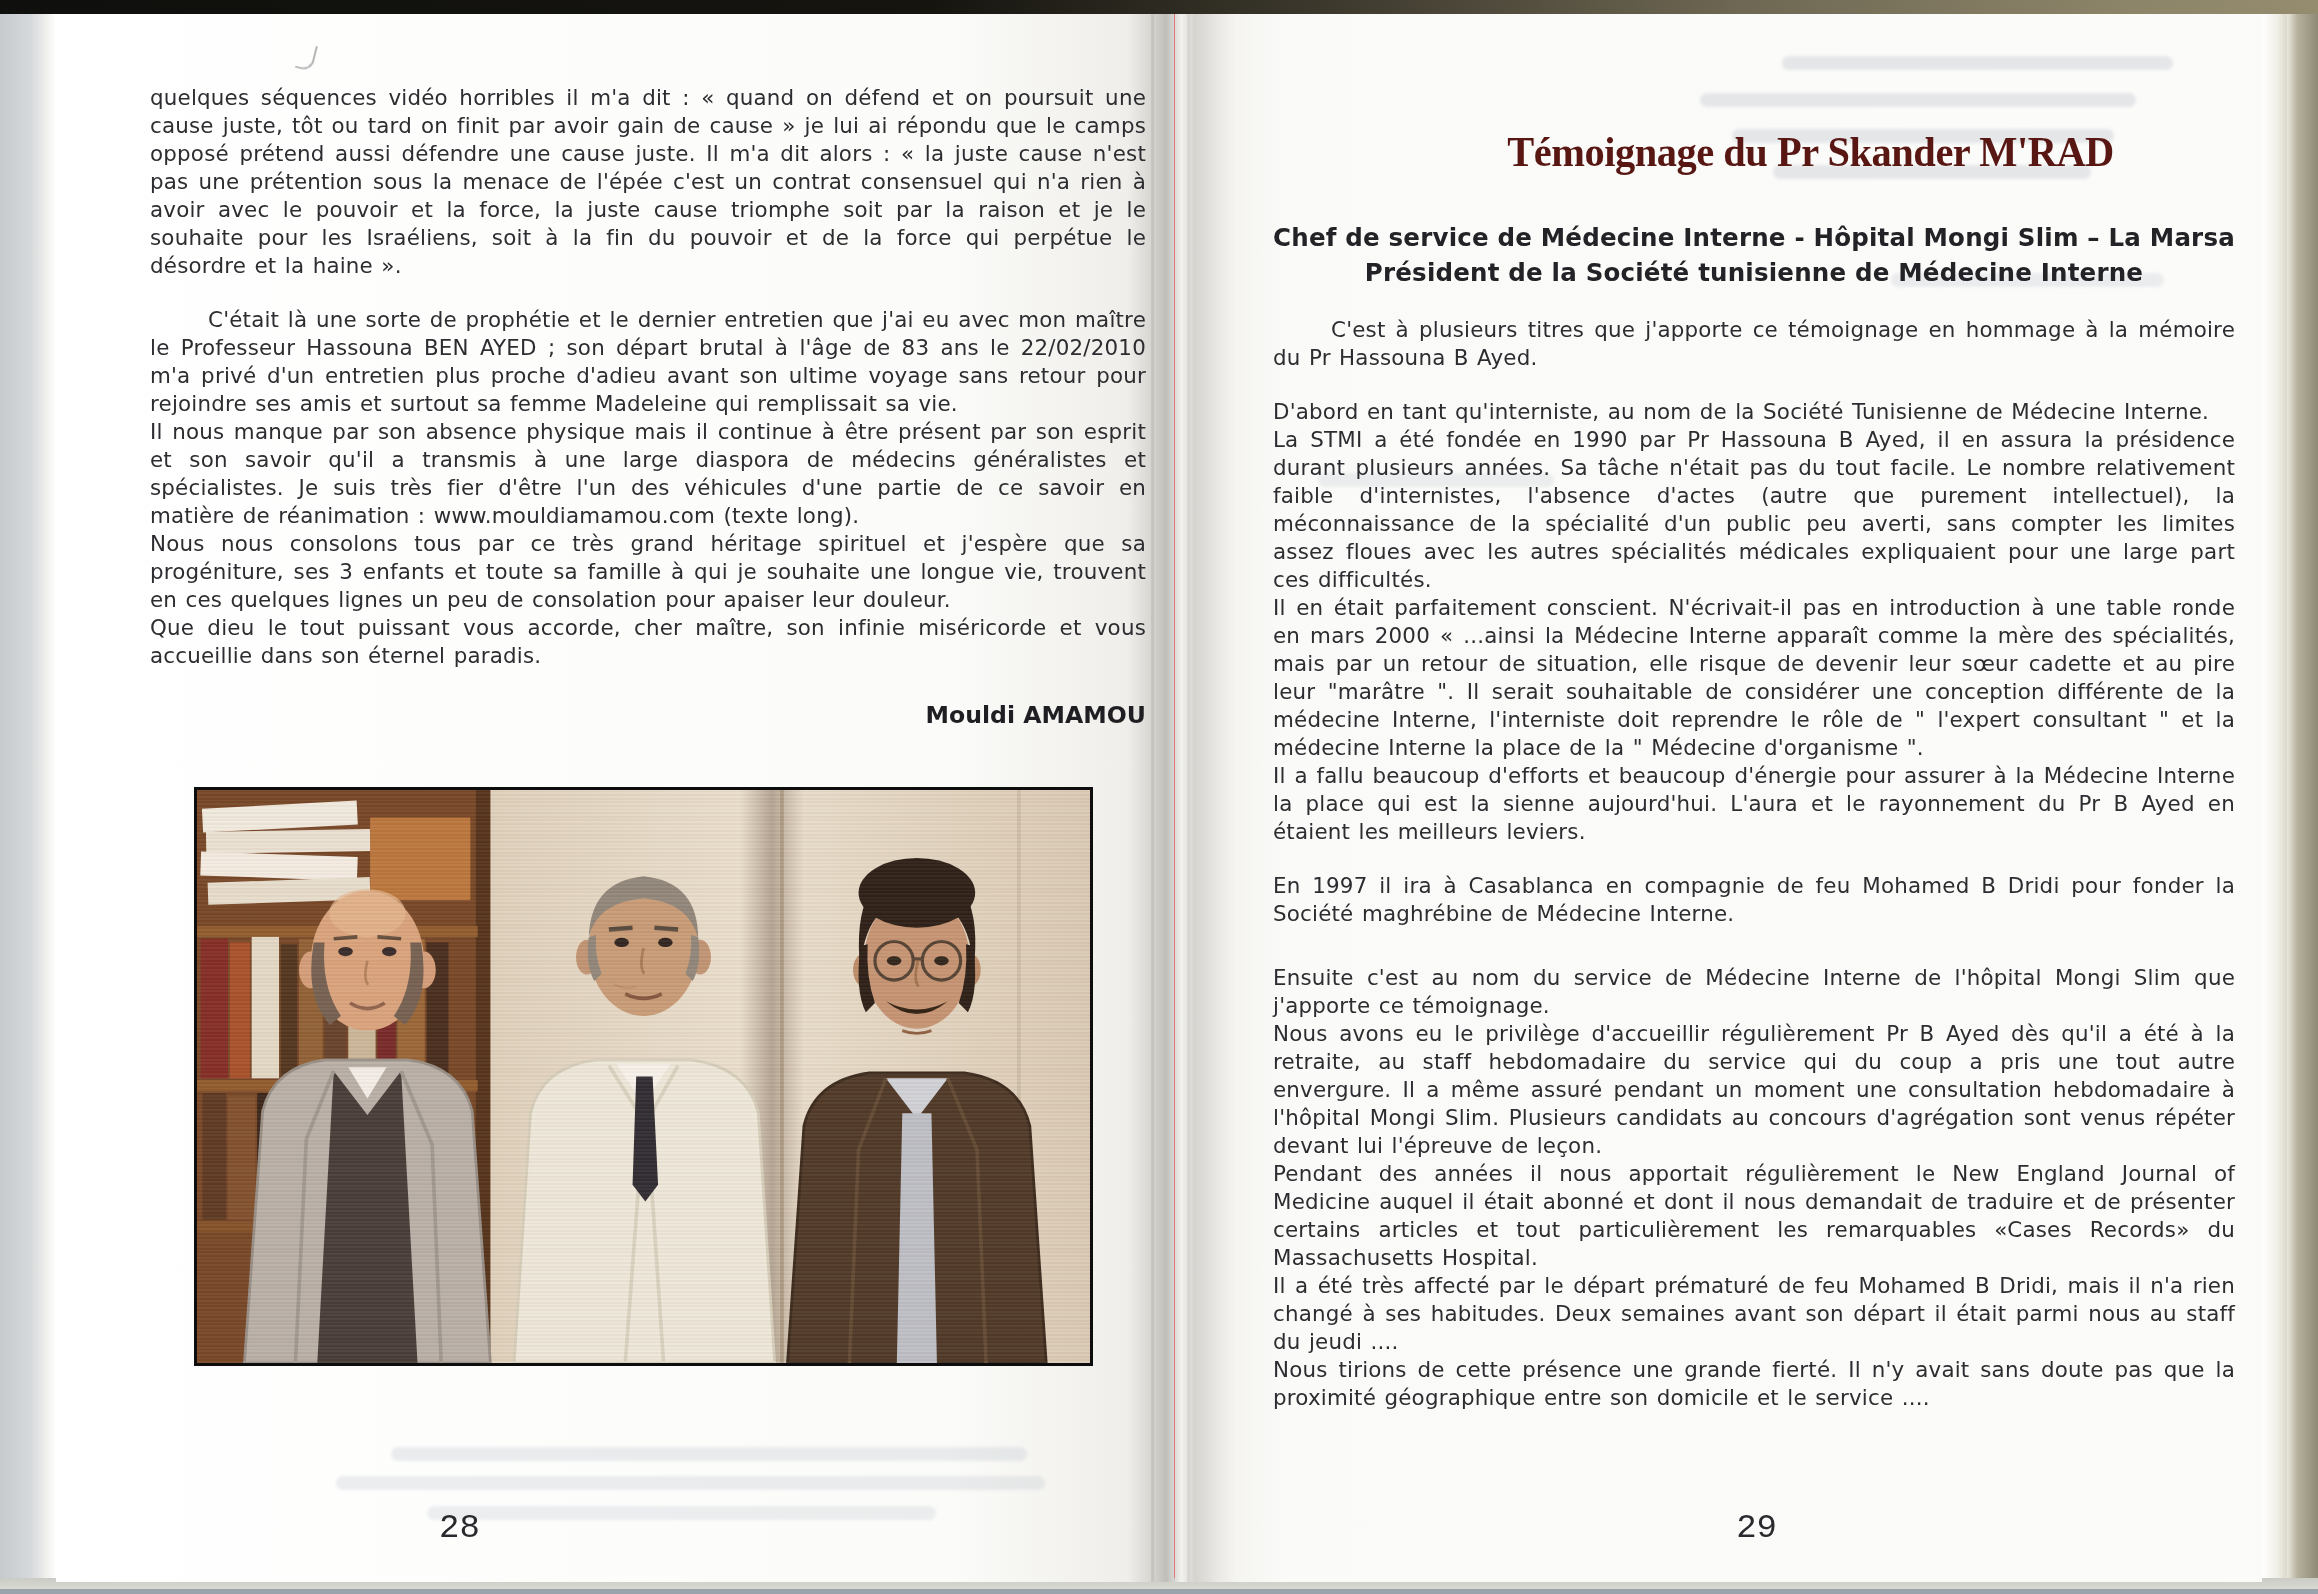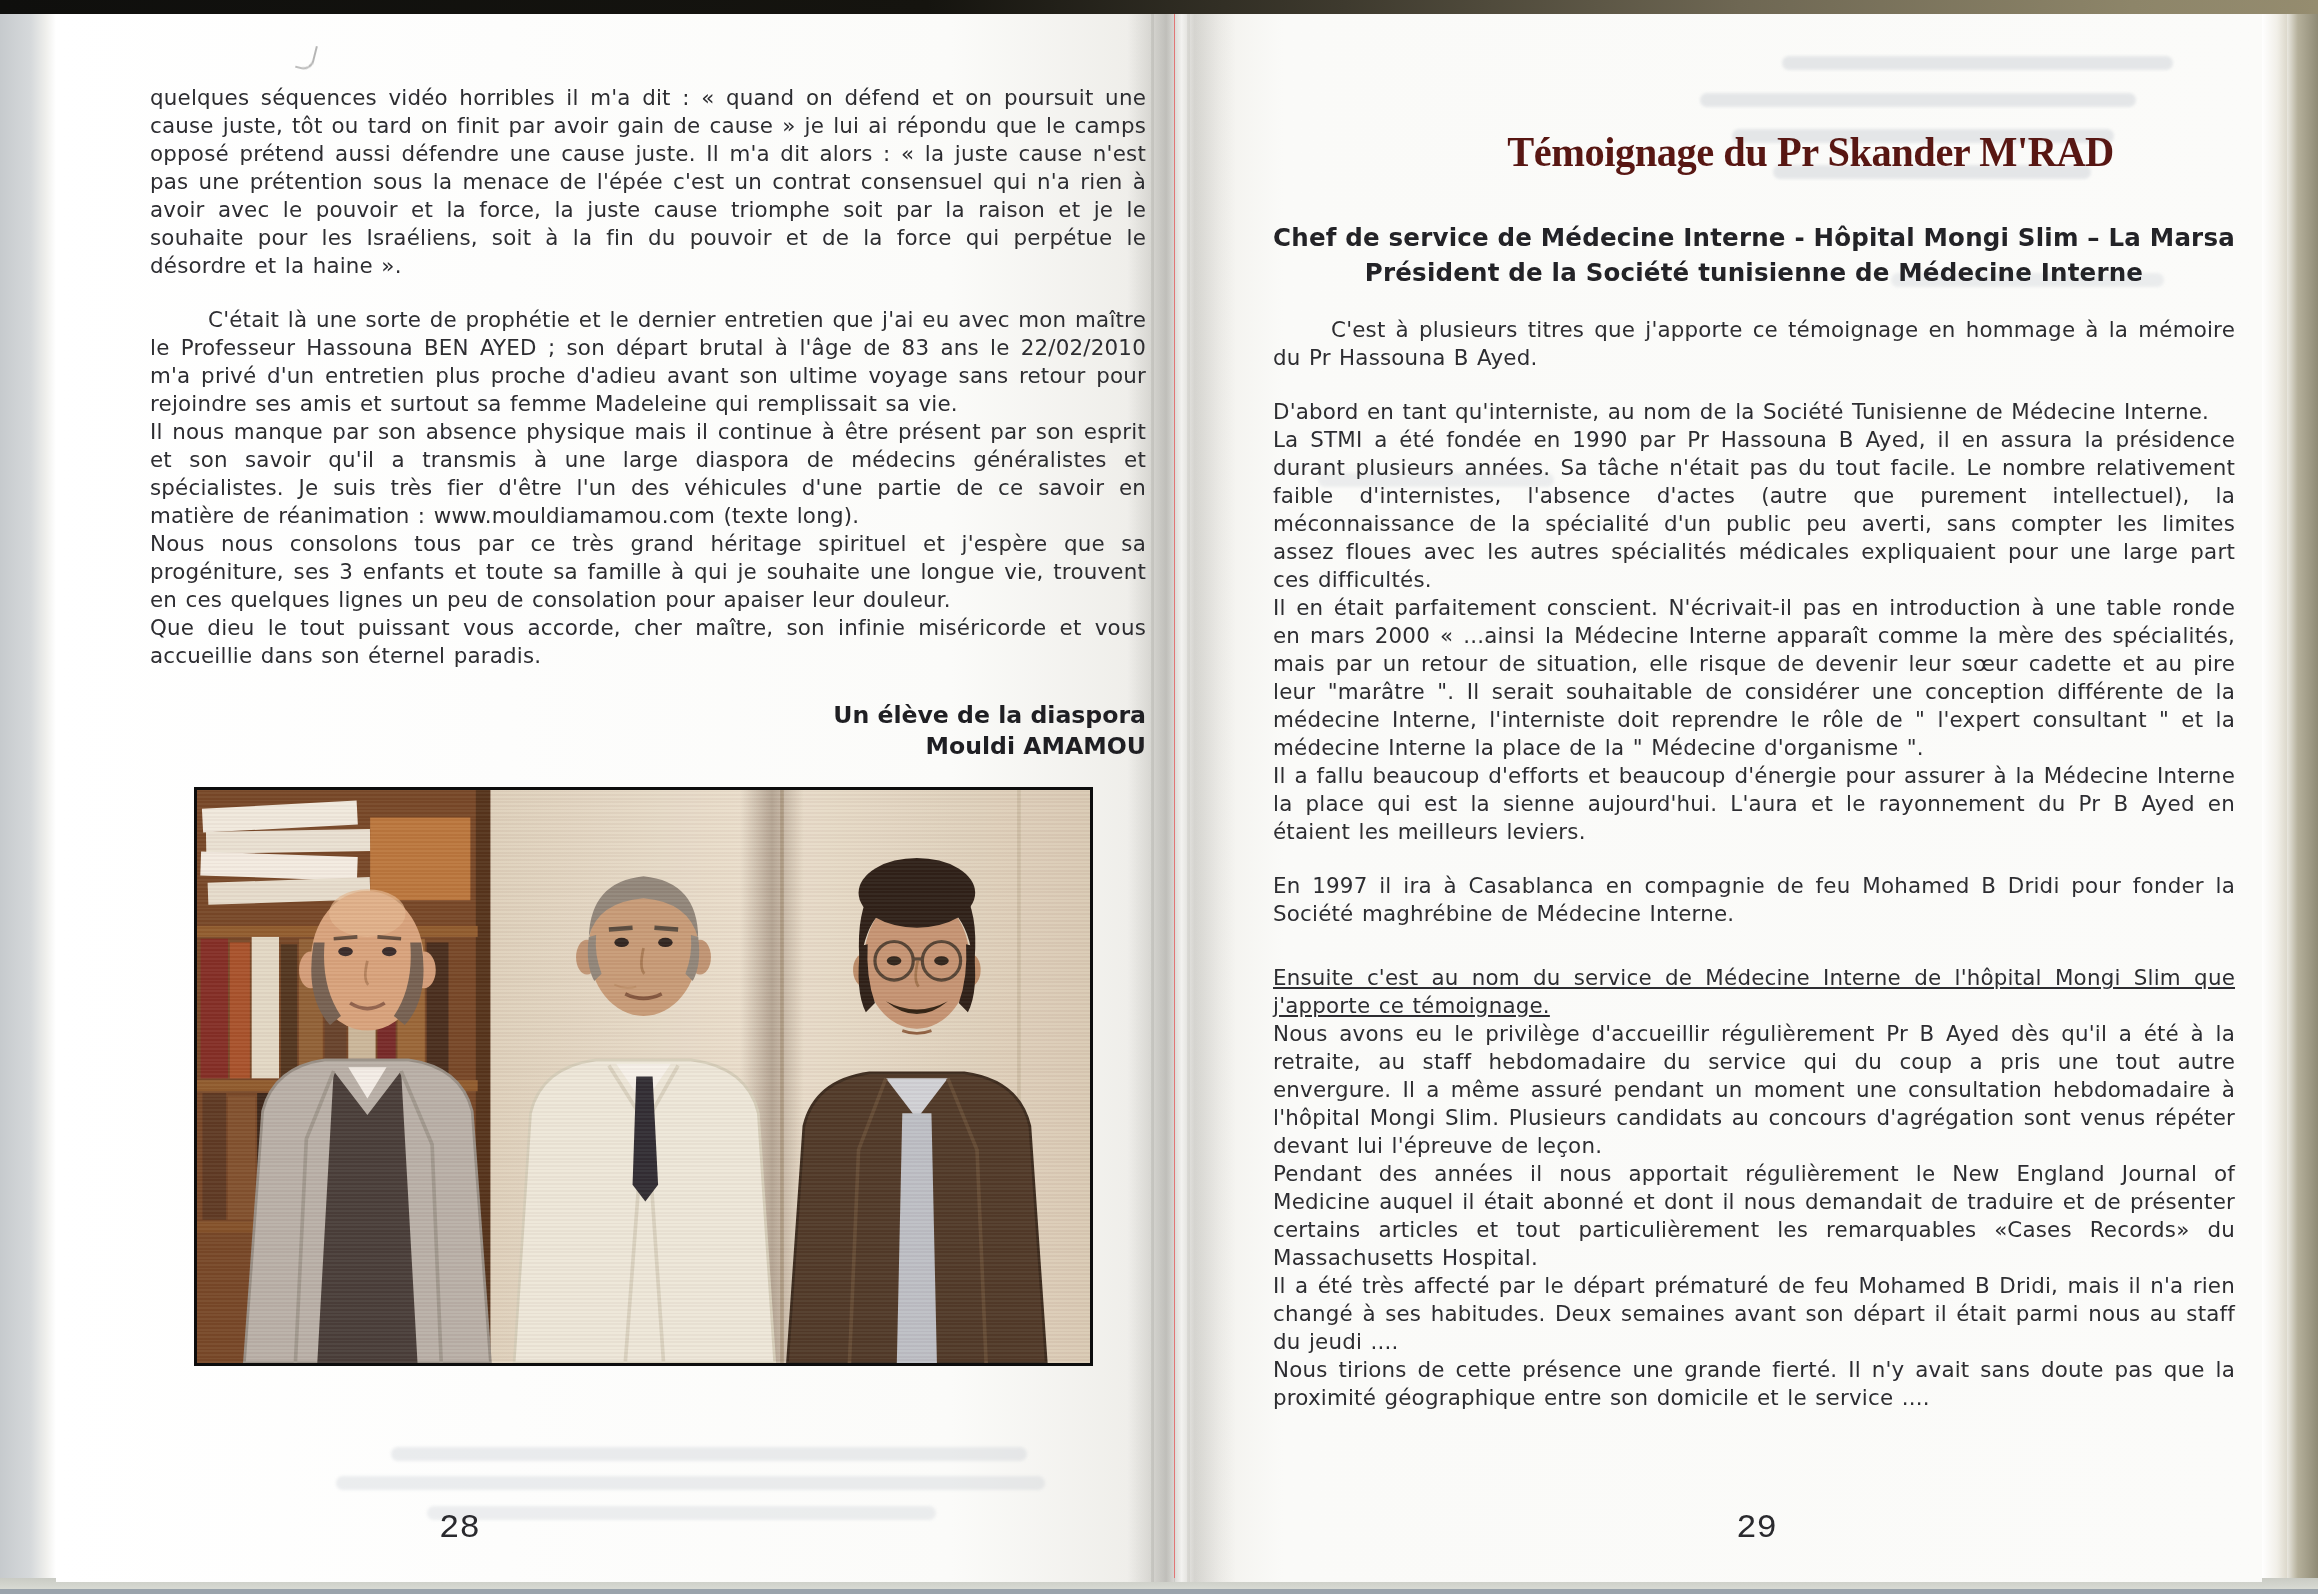--- a/index.html
+++ b/index.html
@@ -29,21 +29,21 @@
                rgba(255,255,255,0.5) 50%,rgba(60,60,55,0.12) 62%,rgba(0,0,0,0) 100%);}
   .crease{position:absolute;top:13.6px;width:2.7px;height:1568px;background:rgba(90,88,80,0.35);}
   
   .body-text{position:absolute;text-align:justify;color:#2d2d31;
     font-size:21.4px;line-height:28px;letter-spacing:0.2px;word-spacing:1.4px;}
   .body-text p{margin:0;}
   .lp-text{left:150px;top:84px;width:996px;}
   .rp-text{left:1273px;top:316px;width:962px;}
   .indent{text-indent:58px;}
   .gap{margin-top:26px !important;}
-  .gap-lg{margin-top:36px !important;text-decoration:underline;}
+  .gap-lg{margin-top:36px !important;}
   .url{}
   .signature{position:absolute;left:150px;top:700px;width:996px;text-align:right;
     font-weight:bold;font-size:23.6px;line-height:31px;color:#1f1f23;}
   .title{position:absolute;left:1330px;top:127px;width:962px;text-align:center;}
   .title span{display:inline-block;transform:scaleX(0.94);transform-origin:center;
     font-family:"Liberation Serif",serif;font-weight:bold;font-size:43px;color:#581713;
     letter-spacing:-0.5px;}
   .subtitle{position:absolute;left:1273px;top:220px;width:962px;text-align:center;
     font-weight:bold;font-size:24.5px;line-height:35px;color:#232327;letter-spacing:0.2px;}
   .pagenum{position:absolute;font-family:Liberation Mono, monospace;font-size:34px;color:#2a2a2e;}
@@ -94,21 +94,20 @@
 
   <div class="body-text lp-text">
     <p>quelques séquences vidéo horribles il m'a dit : « quand on défend et on poursuit une cause juste, tôt ou tard on finit par avoir gain de cause » je lui ai répondu que le camps opposé prétend aussi défendre une cause juste. Il m'a dit alors : « la juste cause n'est pas une prétention sous la menace de l'épée c'est un contrat consensuel qui n'a rien à avoir avec le pouvoir et la force, la juste cause triomphe soit par la raison et je le souhaite pour les Israéliens, soit à la fin du pouvoir et de la force qui perpétue le désordre et la haine ».</p>
     <p class="indent gap">C'était là une sorte de prophétie et le dernier entretien que j'ai eu avec mon maître le Professeur Hassouna BEN AYED ; son départ brutal à l'âge de 83 ans le 22/02/2010 m'a privé d'un entretien plus proche d'adieu avant son ultime voyage sans retour pour rejoindre ses amis et surtout sa femme Madeleine qui remplissait sa vie.</p>
     <p><span>Il nous manque par son absence physique mais il continue à être présent par son esprit et son savoir qu'il a transmis à une large diaspora de médecins généralistes et spécialistes. Je suis très fier d'être l'un des véhicules d'une partie de ce savoir en matière de réanimation : </span><span class="url">www.mouldiamamou.com</span><span> (texte long).</span></p>
     <p>Nous nous consolons tous par ce très grand héritage spirituel et j'espère que sa progéniture, ses 3 enfants et toute sa famille à qui je souhaite une longue vie, trouvent en ces quelques lignes un peu de consolation pour apaiser leur douleur.</p>
     <p>Que dieu le tout puissant vous accorde, cher maître, son infinie miséricorde et vous accueillie dans son éternel paradis.</p>
   </div>
 
   <div class="signature">
-    <div>Un élève de la diaspora</div>
     <div>Mouldi AMAMOU</div>
   </div>
 
   <div class="photo">
     <svg viewBox="0 0 980 624" preserveAspectRatio="none">
       <defs>
         <linearGradient id="wall" x1="0" y1="0" x2="1" y2="0">
           <stop offset="0" stop-color="#ddd2bd"></stop>
             <stop offset="0.45" stop-color="#eae2d0"></stop>
           <stop offset="0.7" stop-color="#e2d8c4"></stop>

